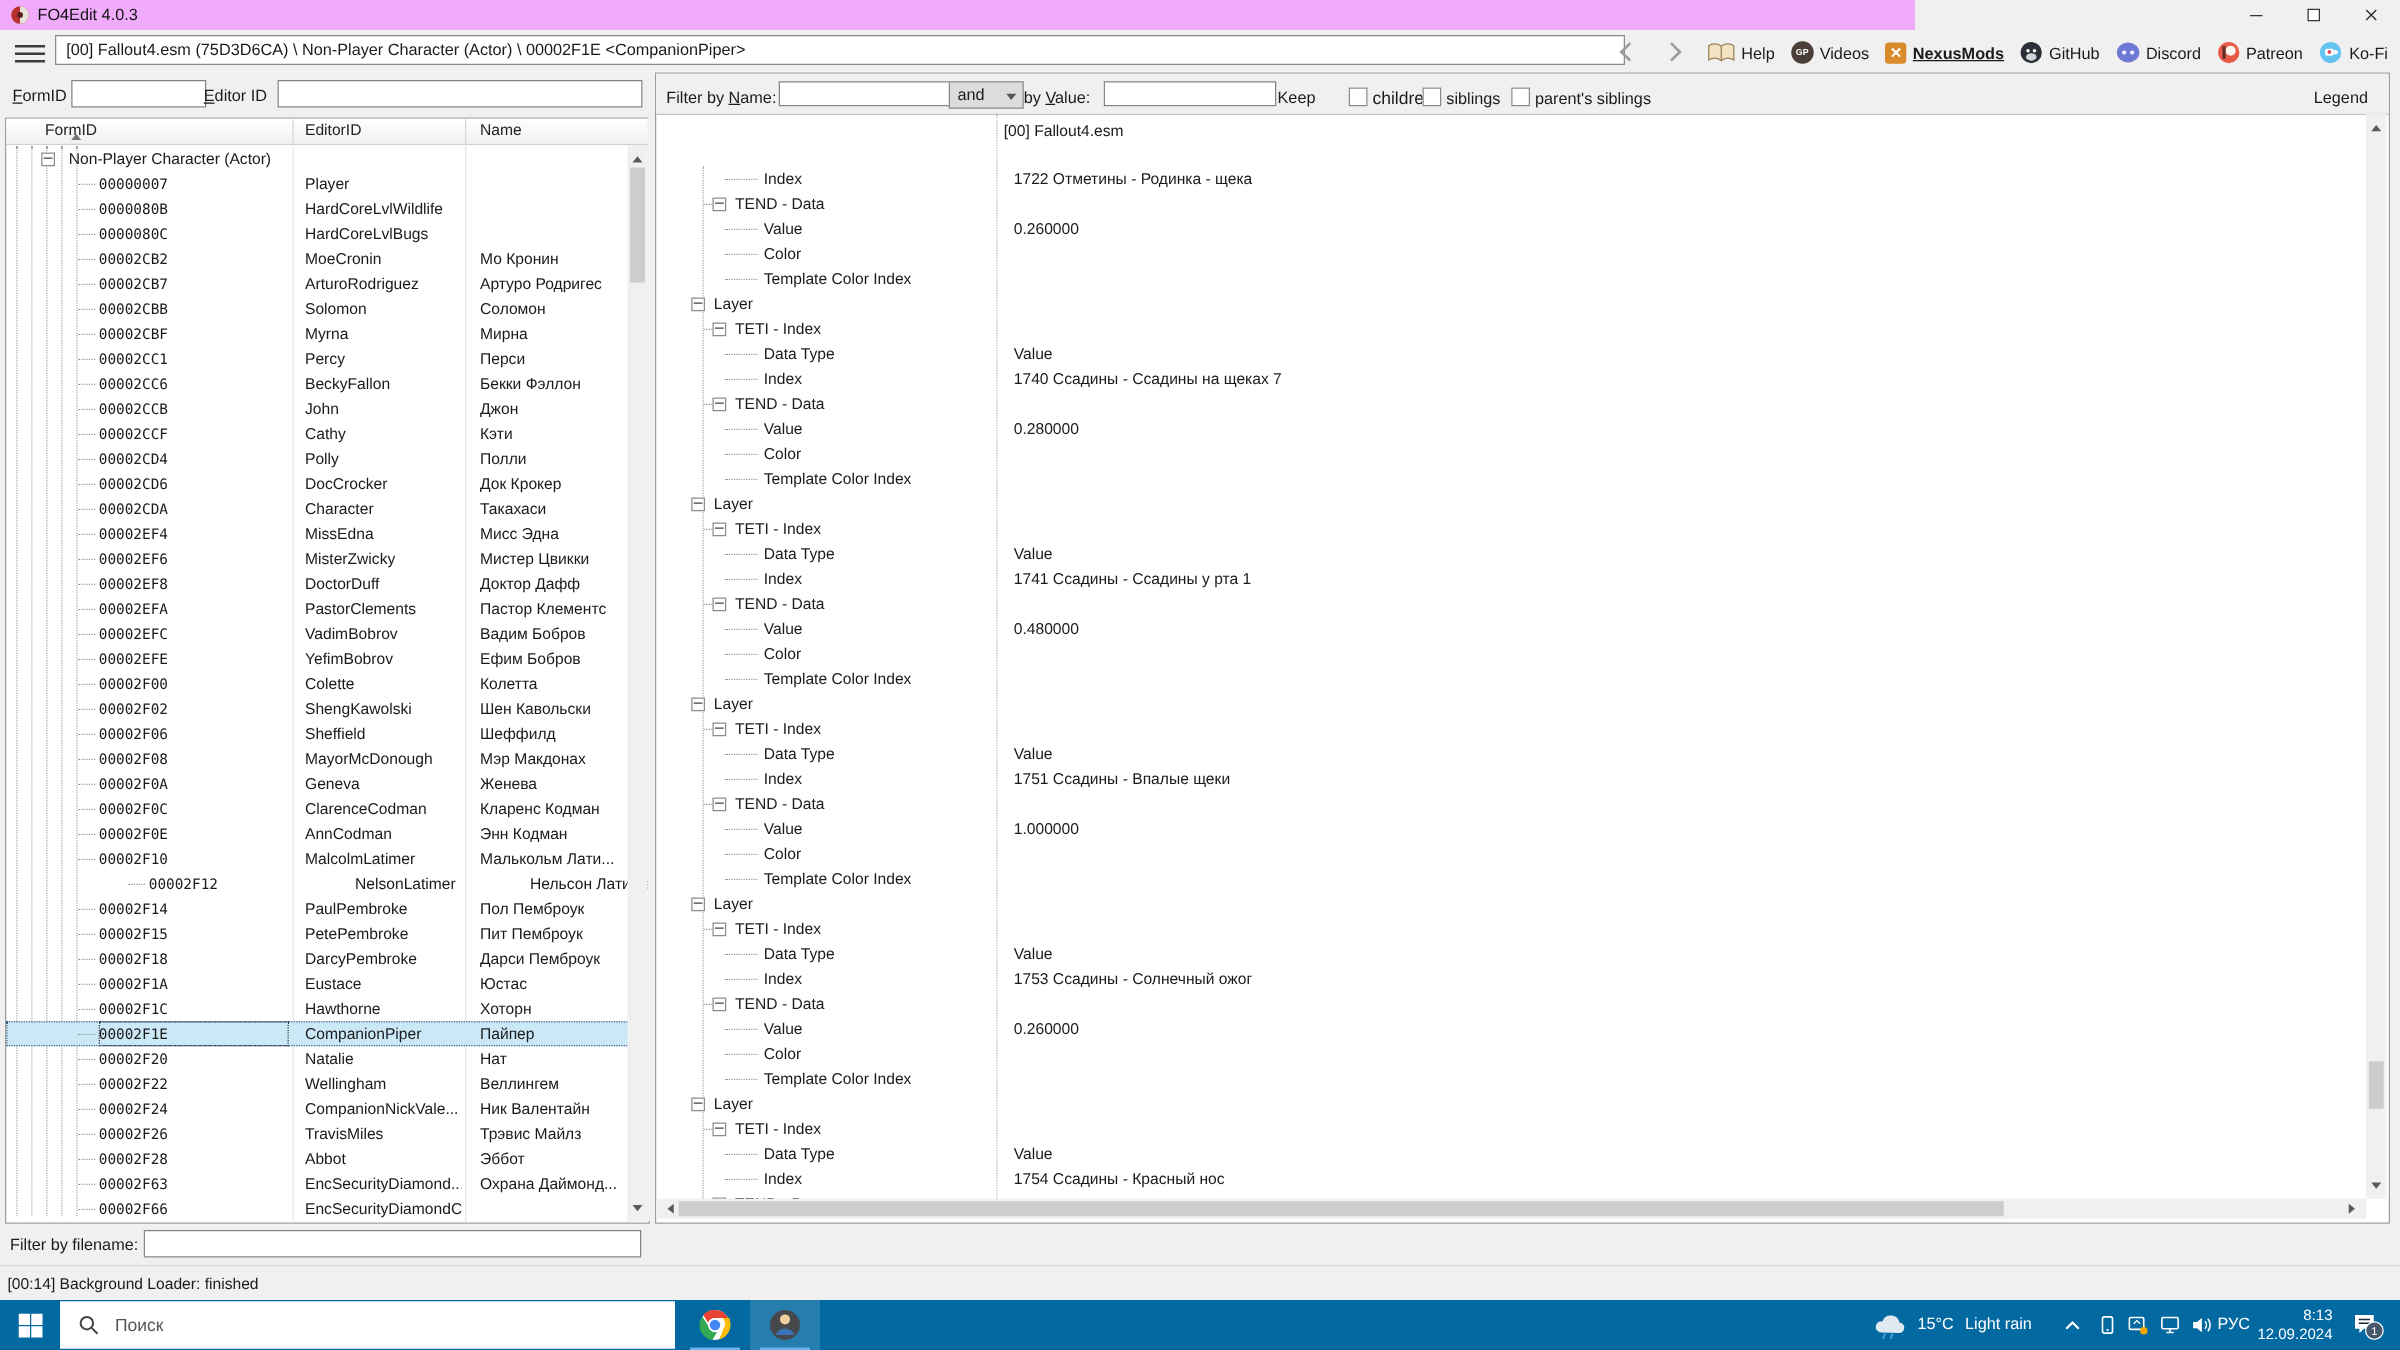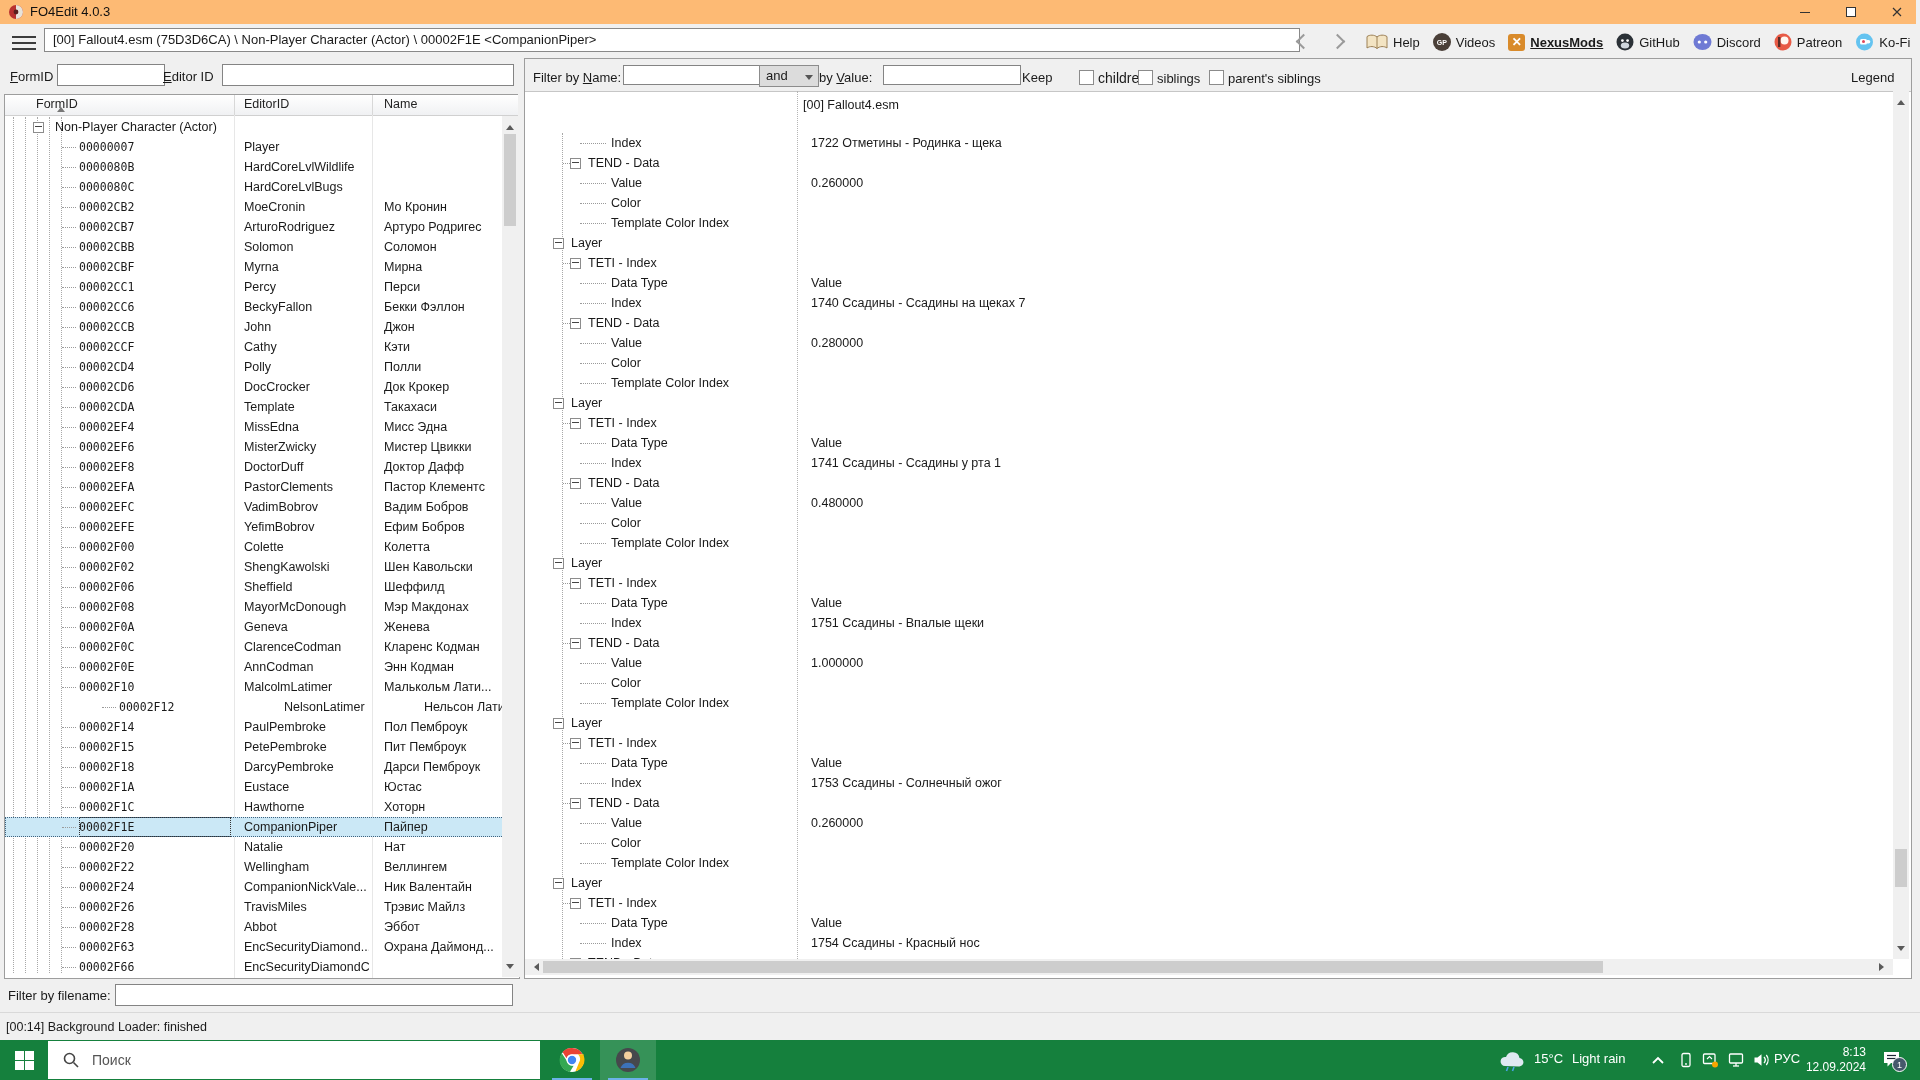--- a/index.html
+++ b/index.html
@@ -1,21 +1,21 @@
 <!DOCTYPE html>
 <html><head>
 <meta charset="utf-8">
 <style>
   html,body{margin:0;padding:0;background:#d0d0d0;}
   #app{position:relative;width:1920px;height:1080px;background:#f0f0f0;overflow:hidden;
        font-family:"Liberation Sans",sans-serif;color:#1a1a1a;-webkit-user-select:none;user-select:none;}
   .abs{position:absolute;}
   .u{text-decoration:underline;}
   
-  #titlebar{position:absolute;left:0;top:0;width:1916px;height:24px;background:#fdba74;border-bottom:1px solid #e4e4e4;}
+  #titlebar{position:absolute;left:0;top:0;width:1532px;height:24px;background:#f0abfc;border-bottom:1px solid #e4e4e4;}
   #title-text{position:absolute;left:30px;top:4px;font-size:13px;color:#111;}
   .winbtn{position:absolute;top:0;width:46px;height:24px;display:flex;align-items:center;justify-content:center;}
   .minbar{width:10px;height:1px;background:#333;}
   .restore{position:relative;width:8px;height:8px;border:1px solid #333;background:#fff;}
   .restore::before{content:"";position:absolute;width:8px;height:8px;border:1px solid #333;left:2px;top:-4px;z-index:-1;}
   
   #toolbar{position:absolute;left:0;top:24px;width:1920px;height:36px;background:#f0f0f0;}
   #menu-btn{position:absolute;left:12px;top:8px;width:24px;height:18px;cursor:pointer;}
   #menu-btn div{height:2px;background:#3c3c3c;margin-top:4px;}
   #breadcrumb{position:absolute;left:44px;top:4px;width:1238px;height:22px;background:#fff;border:1px solid #898989;
@@ -77,21 +77,21 @@
   .rlab,.rval{position:absolute;top:0;font-size:12.5px;line-height:20px;white-space:nowrap;}
   .rval{left:286px;}
   
   #tabs{position:absolute;left:527px;top:981px;height:26px;display:flex;}
   .tab{height:24px;line-height:24px;padding:0 11px;font-size:13px;background:#f0f0f0;border:1px solid #c3c3c3;border-left:none;cursor:pointer;}
   .tab:first-child{border-left:1px solid #c3c3c3;}
   .tab.active{background:#fff;border-top:1px solid #fff;font-size:13px;height:25px;}
   #statusbar{position:absolute;left:0;top:1012px;width:1920px;height:28px;background:#f0f0f0;border-top:1px solid #d9d9d9;}
   #status-text{position:absolute;left:6px;top:7px;font-size:12.5px;}
   
-  #taskbar{position:absolute;left:0;top:1040px;width:1920px;height:40px;background:#15803d;color:#fff;}
+  #taskbar{position:absolute;left:0;top:1040px;width:1920px;height:40px;background:#0369a1;color:#fff;}
   #start-btn{position:absolute;left:0;top:0;width:48px;height:40px;display:flex;align-items:center;justify-content:center;cursor:pointer;}
   .winlogo{display:grid;grid-template-columns:9px 9px;grid-template-rows:9px 9px;gap:1px;}
   .winlogo div{background:#fff;}
   #tb-search{position:absolute;left:48px;top:1px;width:492px;height:38px;background:#fff;display:flex;align-items:center;}
   #tb-search input{border:none;outline:none;font-size:14px;color:#333;width:300px;font-family:"Liberation Sans",sans-serif;background:transparent;}
   #tb-search input::placeholder{color:#555;opacity:1;}
   .tb-btn{position:absolute;top:0;width:56px;height:40px;display:flex;align-items:center;justify-content:center;cursor:pointer;}
   .tb-btn .ul{position:absolute;left:8px;right:8px;bottom:0;height:2px;background:#6cb2e8;}
   #tb-fo4{background:rgba(255,255,255,0.14);}
   .traytxt{position:absolute;font-size:13px;color:#fff;white-space:nowrap;}
@@ -288,21 +288,21 @@
         </div>
         <div class="lrow" style="top: 282px;">
           <span class="hdots" style="left: 57px; width: 14px;"></span>
           <span class="c cf">00002CD6</span>
           <span class="c ce">DocCrocker</span>
           <span class="c cn">Док Крокер</span>
         </div>
         <div class="lrow" style="top: 302px;">
           <span class="hdots" style="left: 57px; width: 14px;"></span>
           <span class="c cf">00002CDA</span>
-          <span class="c ce">Template</span>
+          <span class="c ce">Character</span>
           <span class="c cn">Такахаси</span>
         </div>
         <div class="lrow" style="top: 322px;">
           <span class="hdots" style="left: 57px; width: 14px;"></span>
           <span class="c cf">00002EF4</span>
           <span class="c ce">MissEdna</span>
           <span class="c cn">Мисс Эдна</span>
         </div>
         <div class="lrow" style="top: 342px;">
           <span class="hdots" style="left: 57px; width: 14px;"></span>

